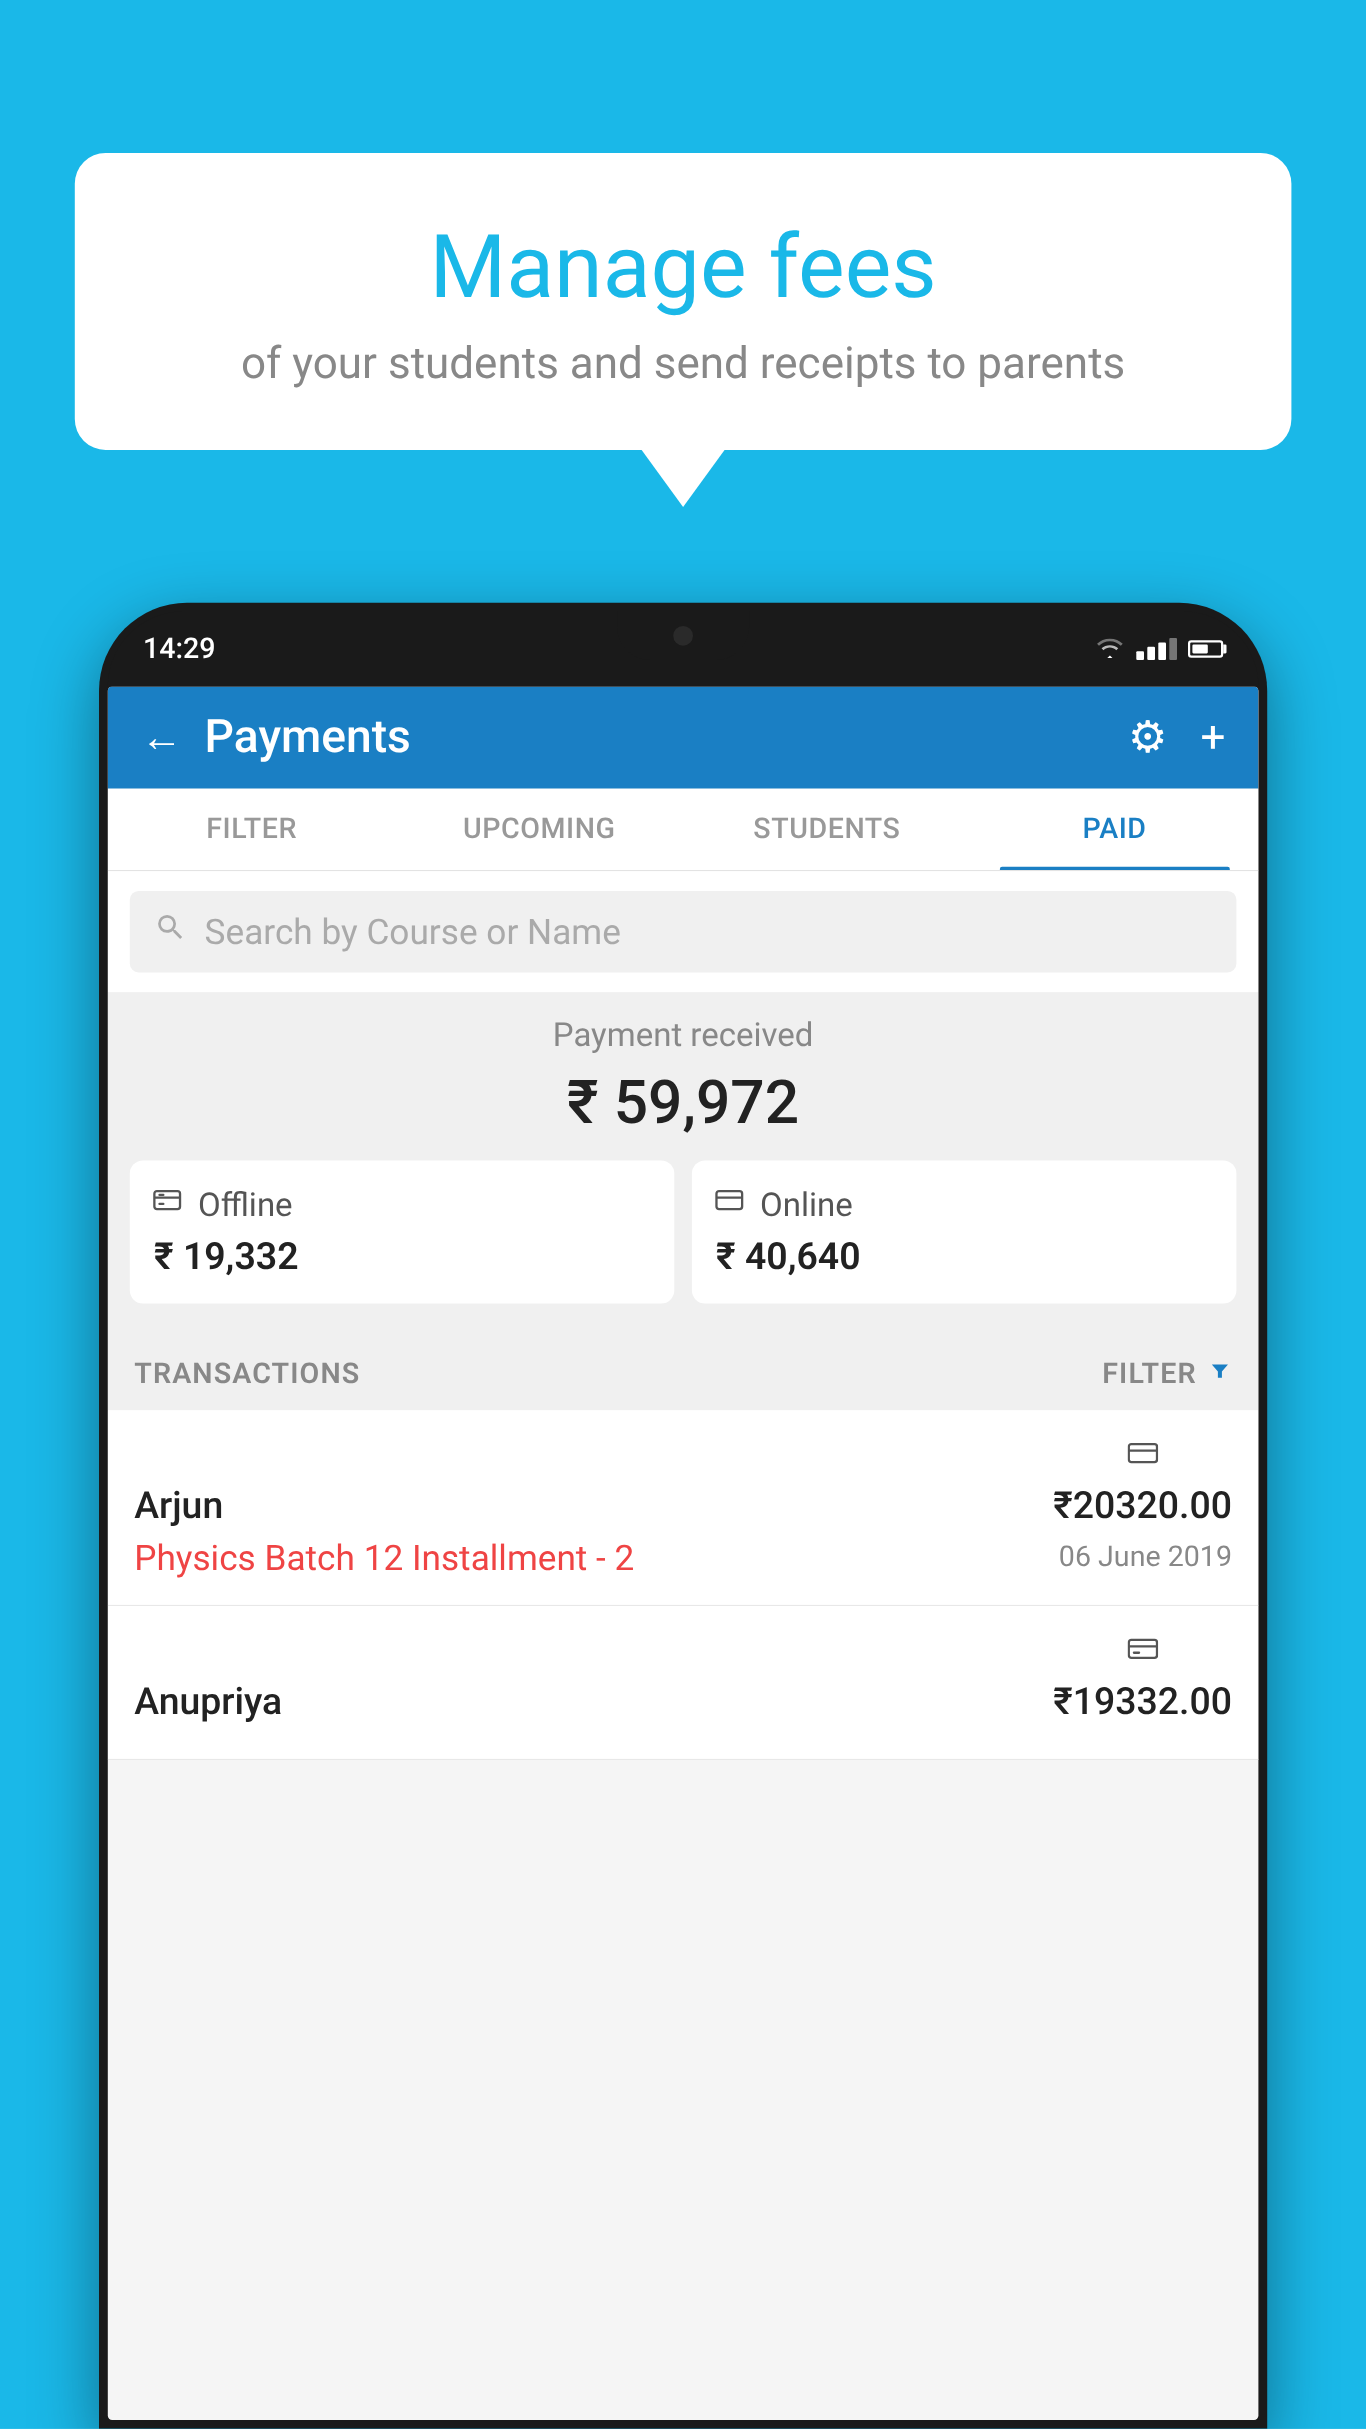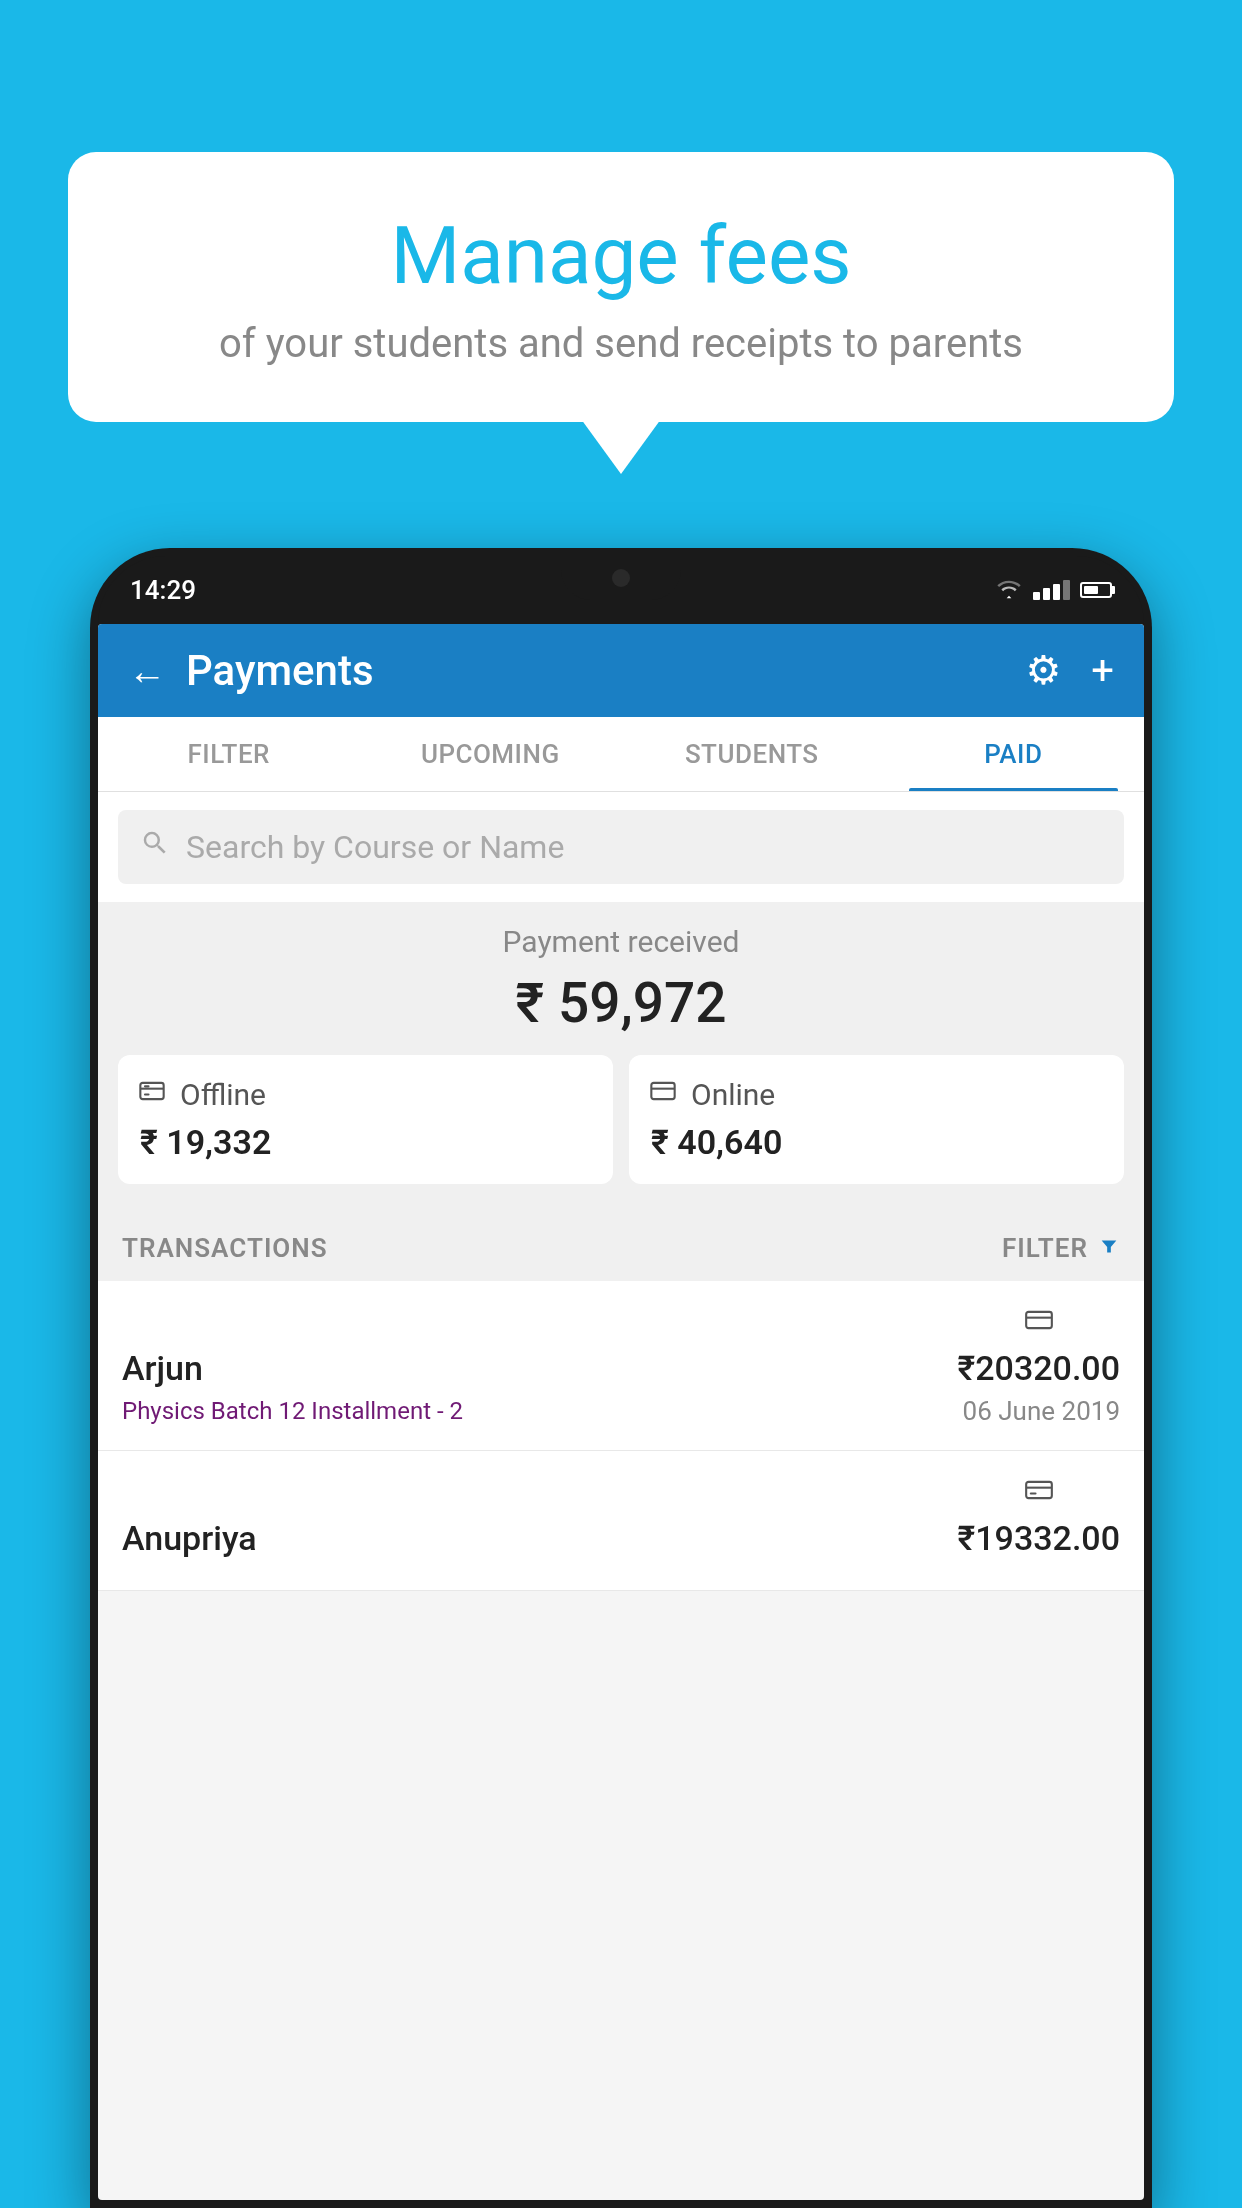--- a/index.html
+++ b/index.html
@@ -9,21 +9,21 @@
       height: 2208px;
       background-color: #1ab8e8;
       font-family: 'Roboto', Arial, sans-serif;
       overflow: hidden;
       position: relative;
     }
 
     
     .speech-bubble {
       position: absolute;
-      top: 152px;
+      top: 139px;
       left: 68px;
       right: 68px;
       background: white;
       border-radius: 28px;
       padding: 60px 50px 55px;
       text-align: center;
     }
 
     .speech-bubble::after {
       content: '';
@@ -390,22 +390,22 @@
       color: #222;
     }
 
     .transaction-bottom {
       display: flex;
       justify-content: space-between;
       align-items: center;
     }
 
     .transaction-course {
-      font-size: 24px;
-      color: #701a75;
+      font-size: 32px;
+      color: #ef4444;
     }
 
     .transaction-date {
       font-size: 26px;
       color: #888;
     }
   </style>
 </head>
 <body>
 

